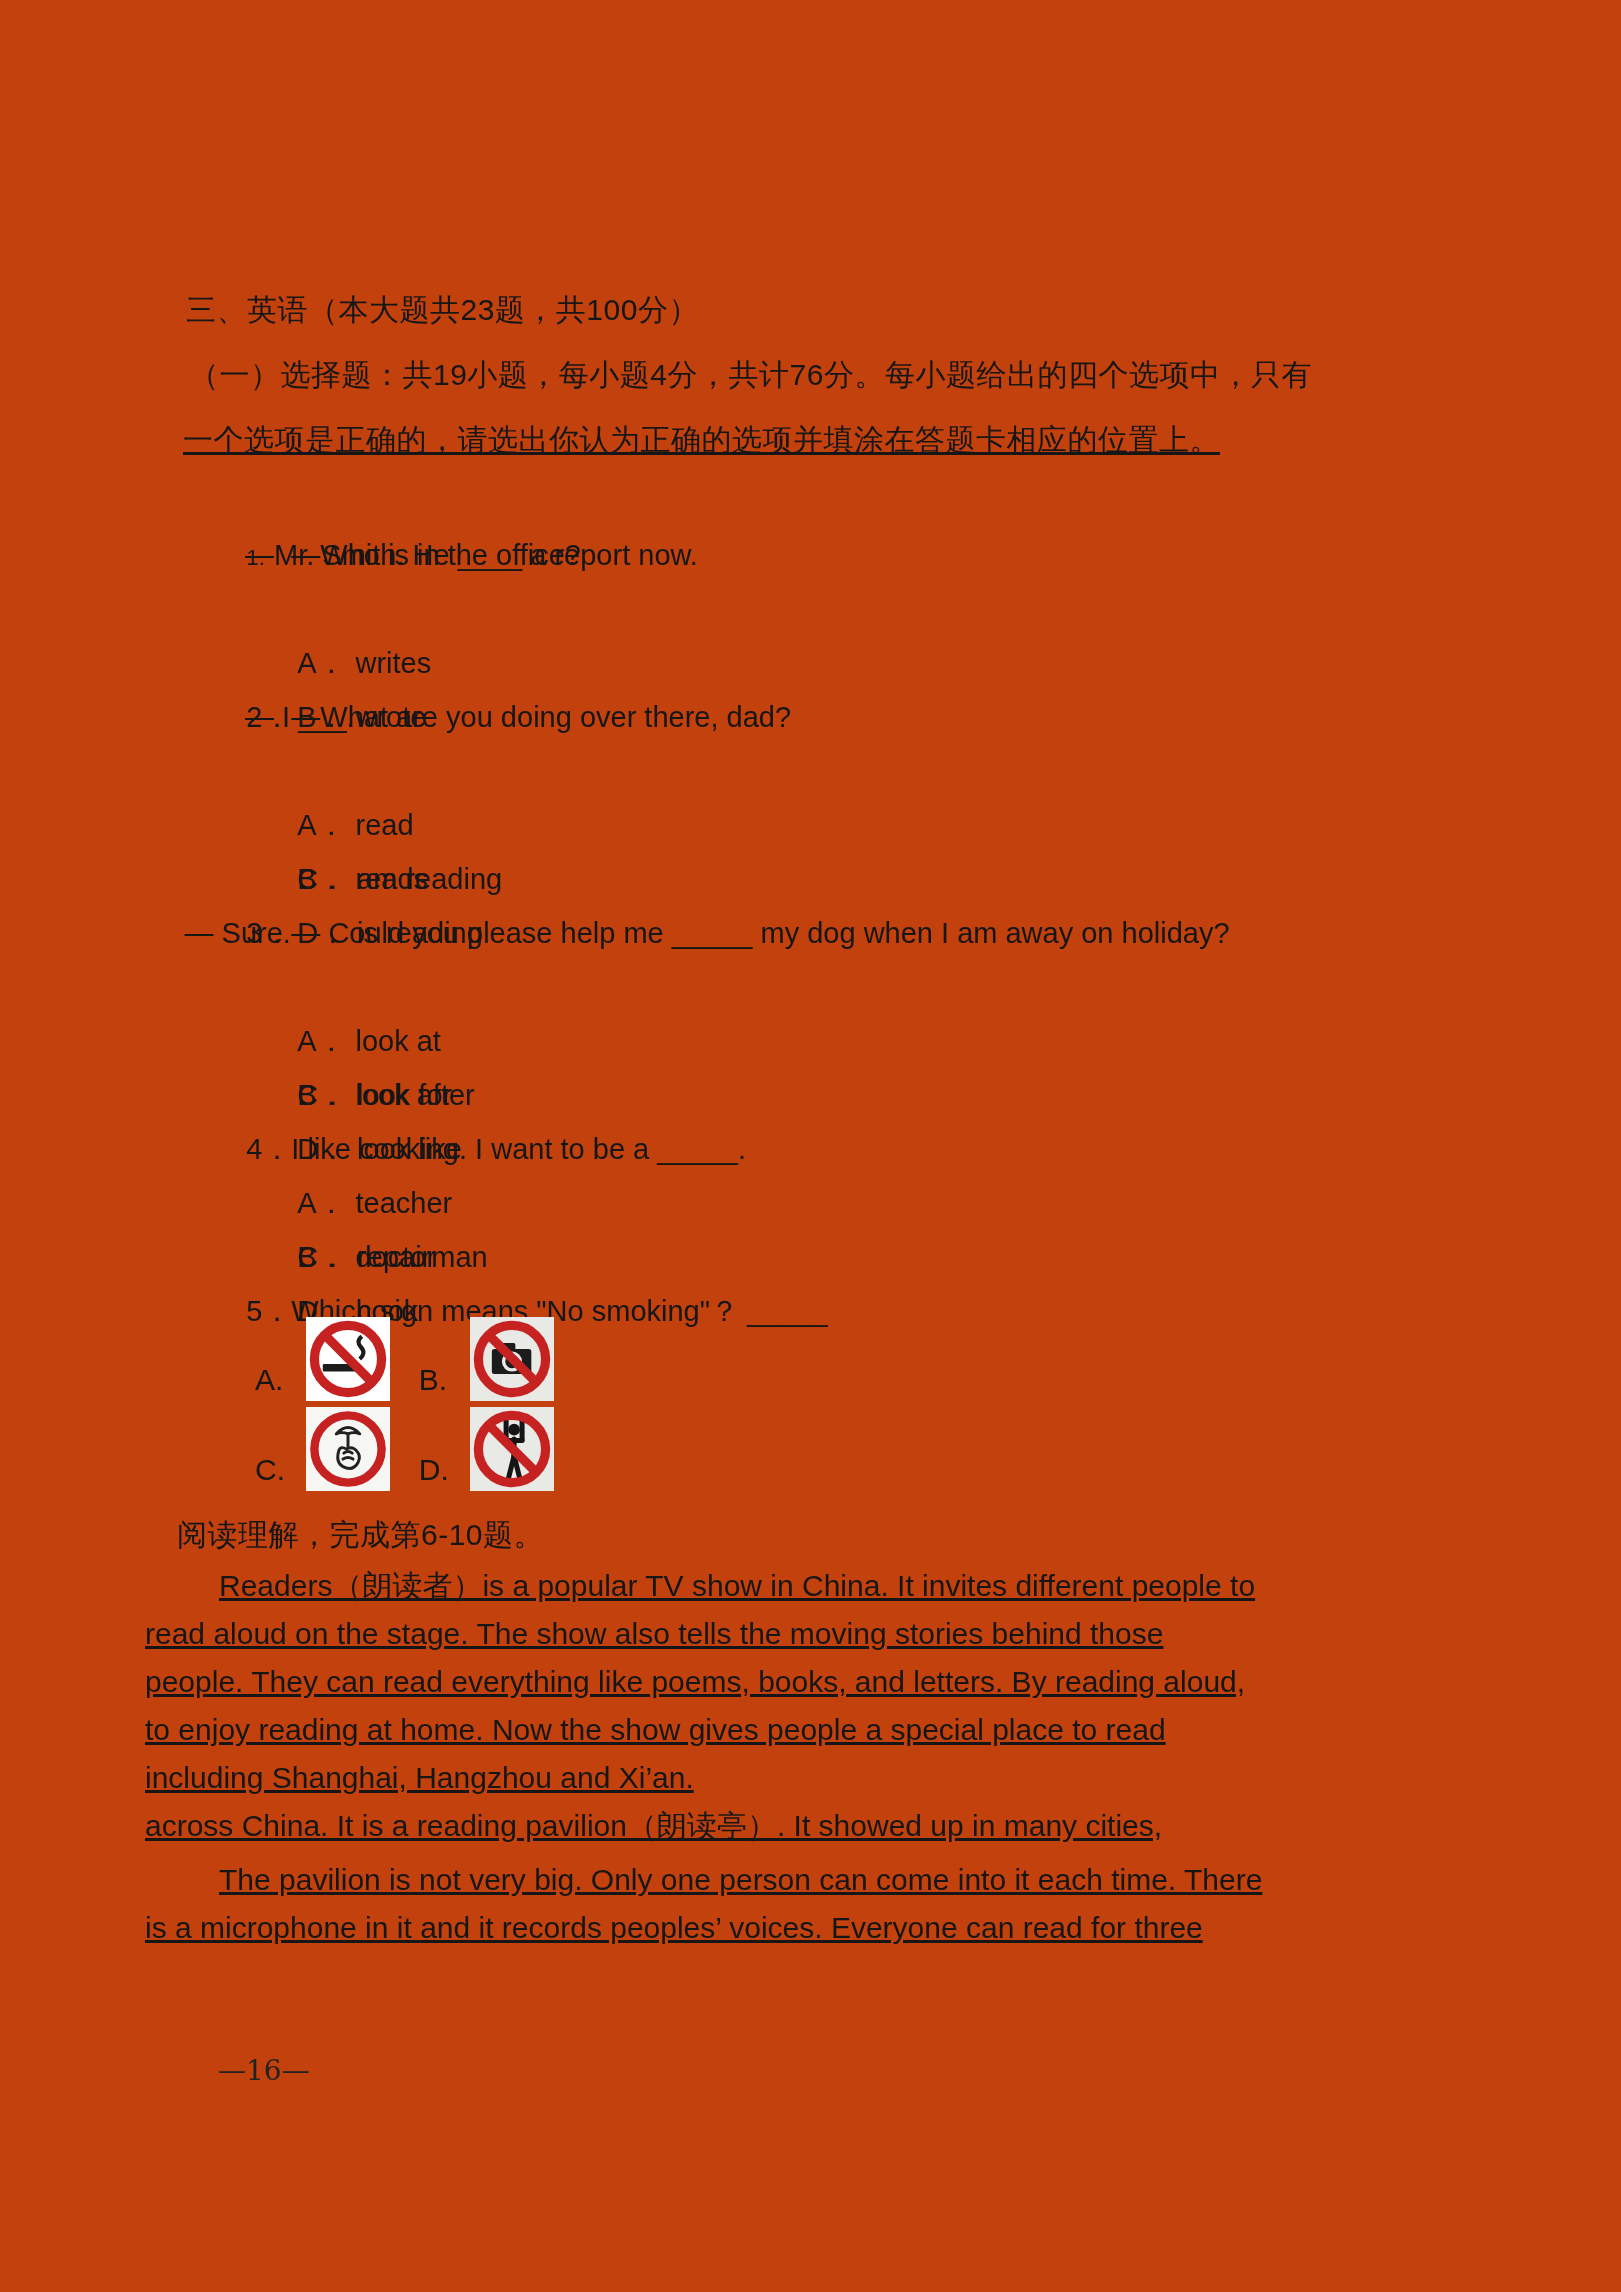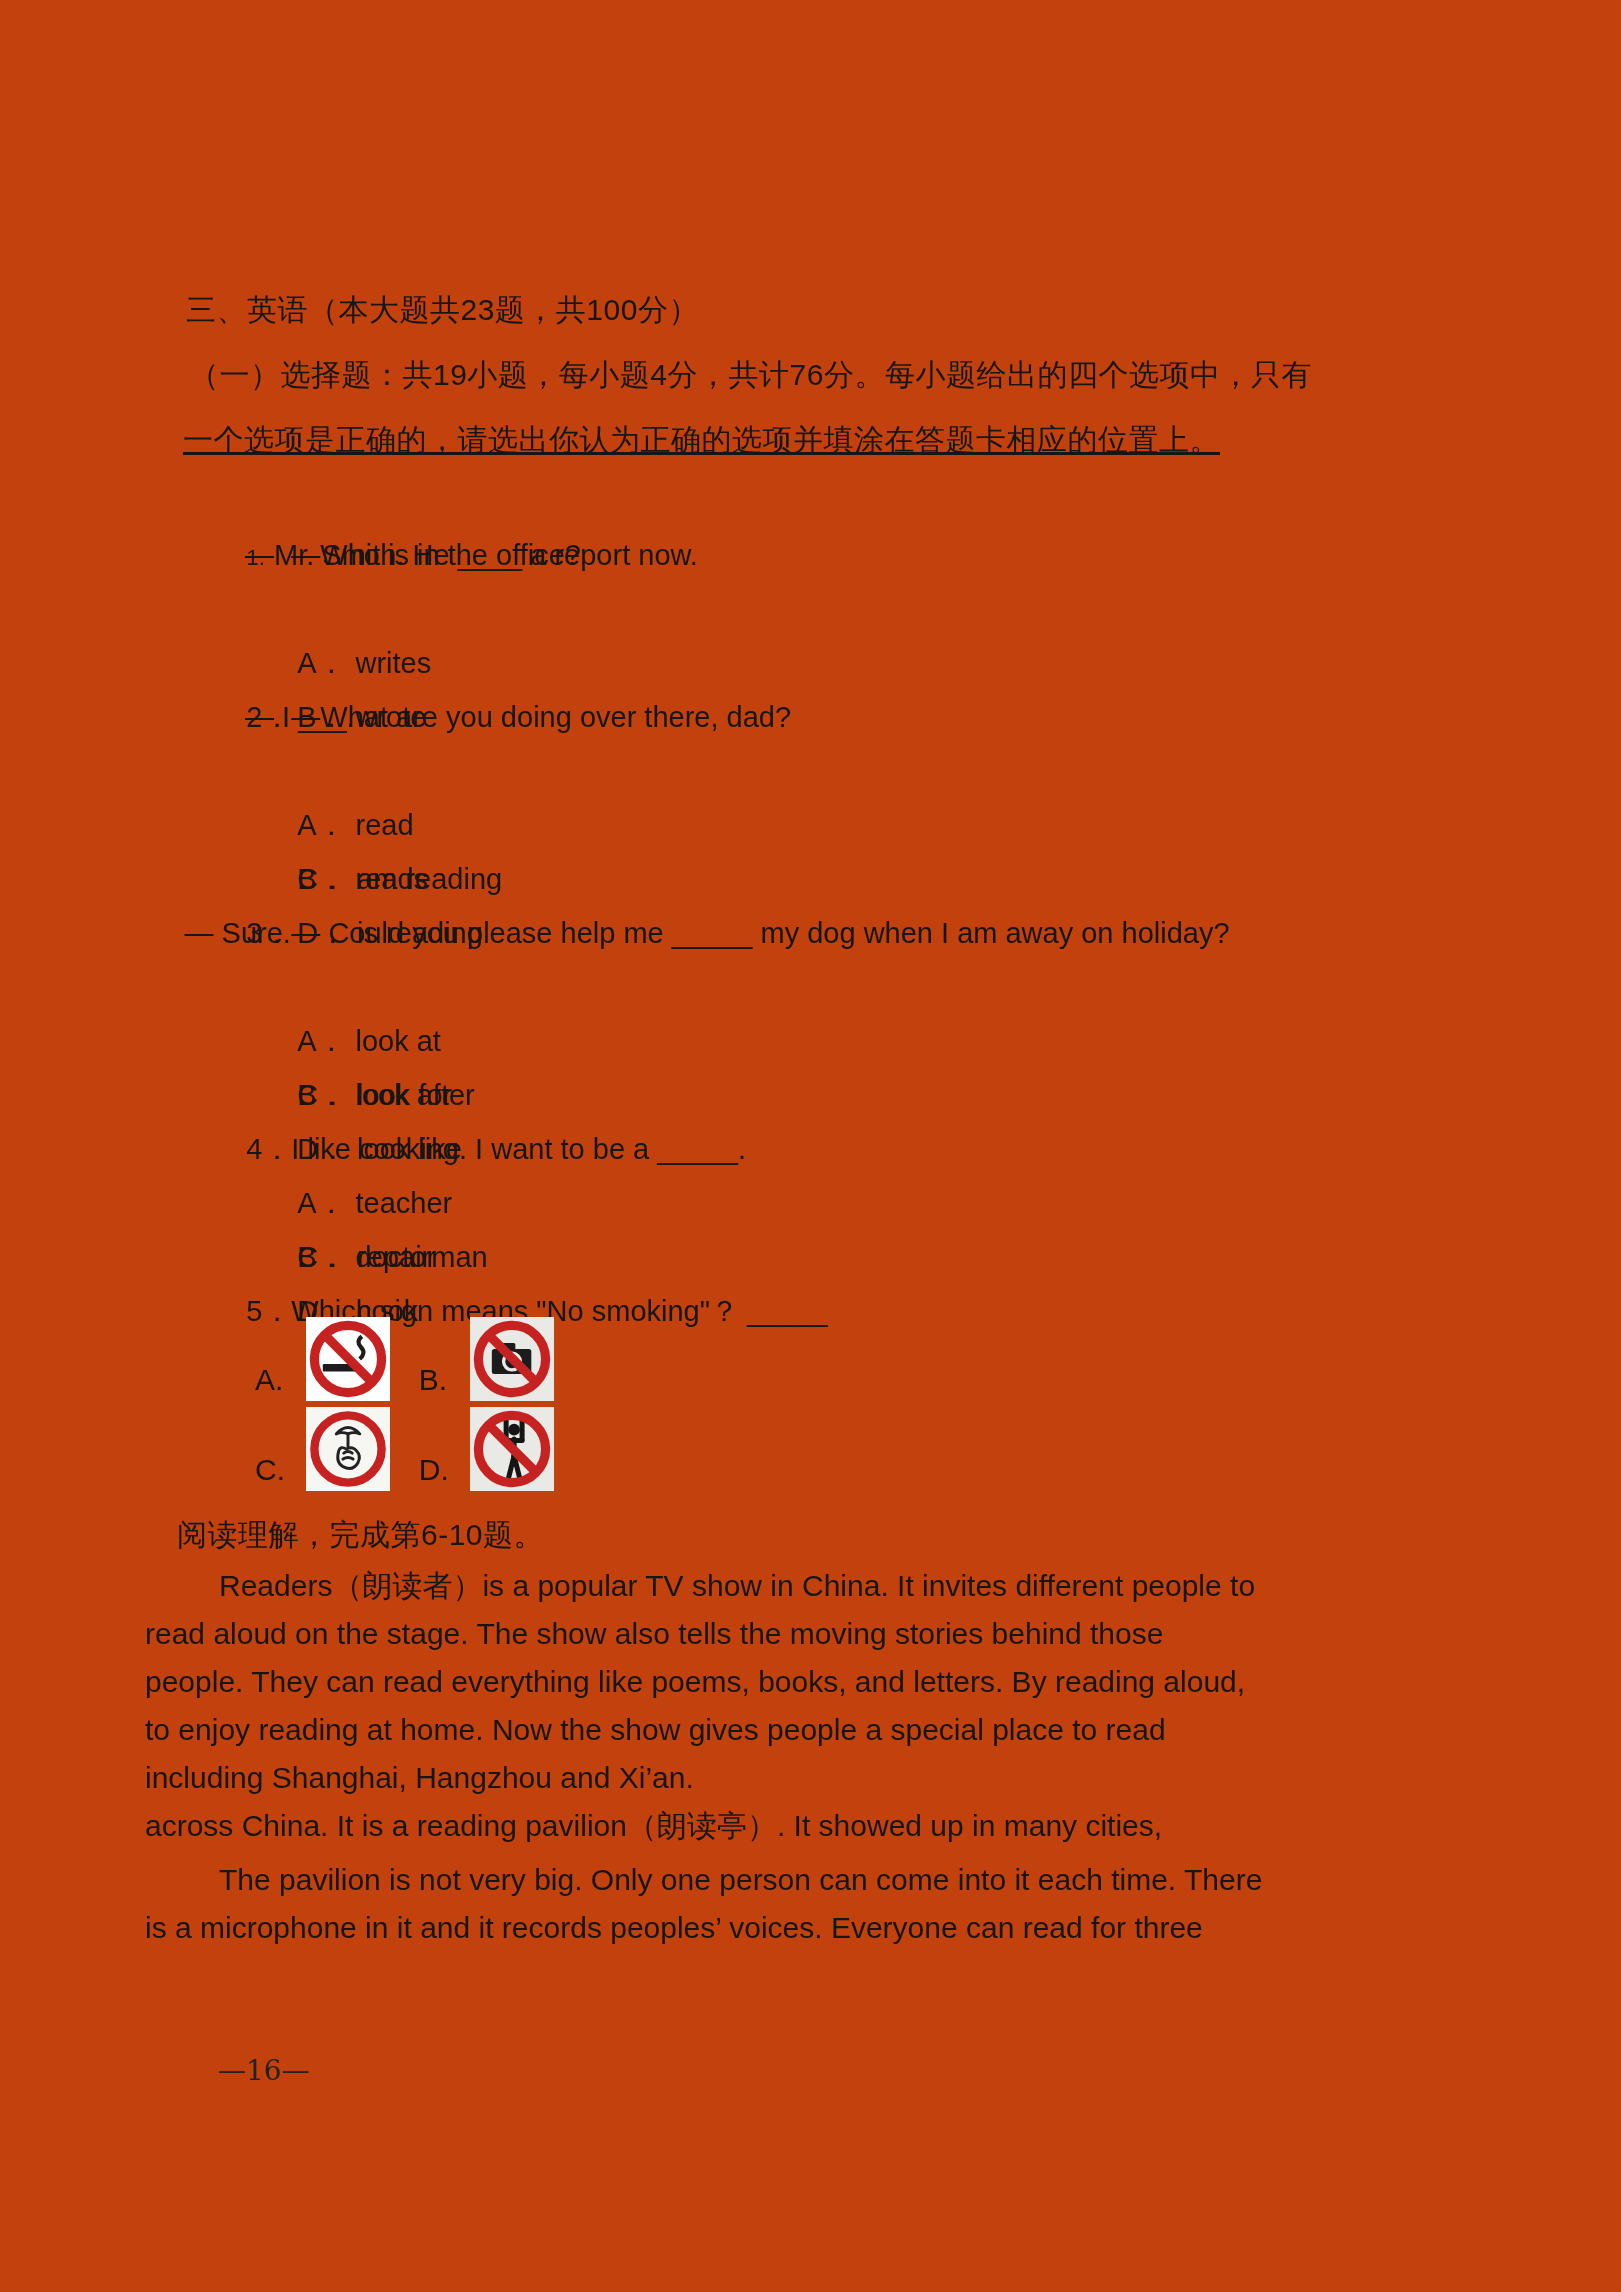--- a/index.html
+++ b/index.html
@@ -38,21 +38,21 @@
   .sign-row { display:flex; align-items:flex-end; padding-left:110px; height:86px; margin-bottom:3.9px; }
   .sign-item { display:flex; align-items:flex-end; }
   .sign-item.second { margin-left:29px; }
   .slabel { font-size:30px; line-height:39px; margin-right:7.8px; margin-bottom:2px; display:inline-block; min-width:43px; }
   .sign-img { display:inline-block; width:84px; height:84px; }
   .sign-img svg { display:block; }
 
   
   .reading-head { left:145px; top:1515px;margin-left:32px; }
   .passage { left:145px; top:1562px; width:1392px; font-size:30px; }
-  .pline { height:48px; line-height:48px; white-space:pre; }
+  .pline { height:48px; line-height:48px; white-space:pre;text-decoration:underline; }
   .pindent { padding-left:74px; }
   .para2 { margin-top:6px; }
   .uline { text-decoration:underline; text-decoration-thickness:2px; text-underline-offset:6.9px; }
 
   
   .pageno { left:218px; top:2054px; font-family:"DejaVu Serif", serif; font-size:28px; color:#222; }
 </style>
 </head>
 <body>
 

